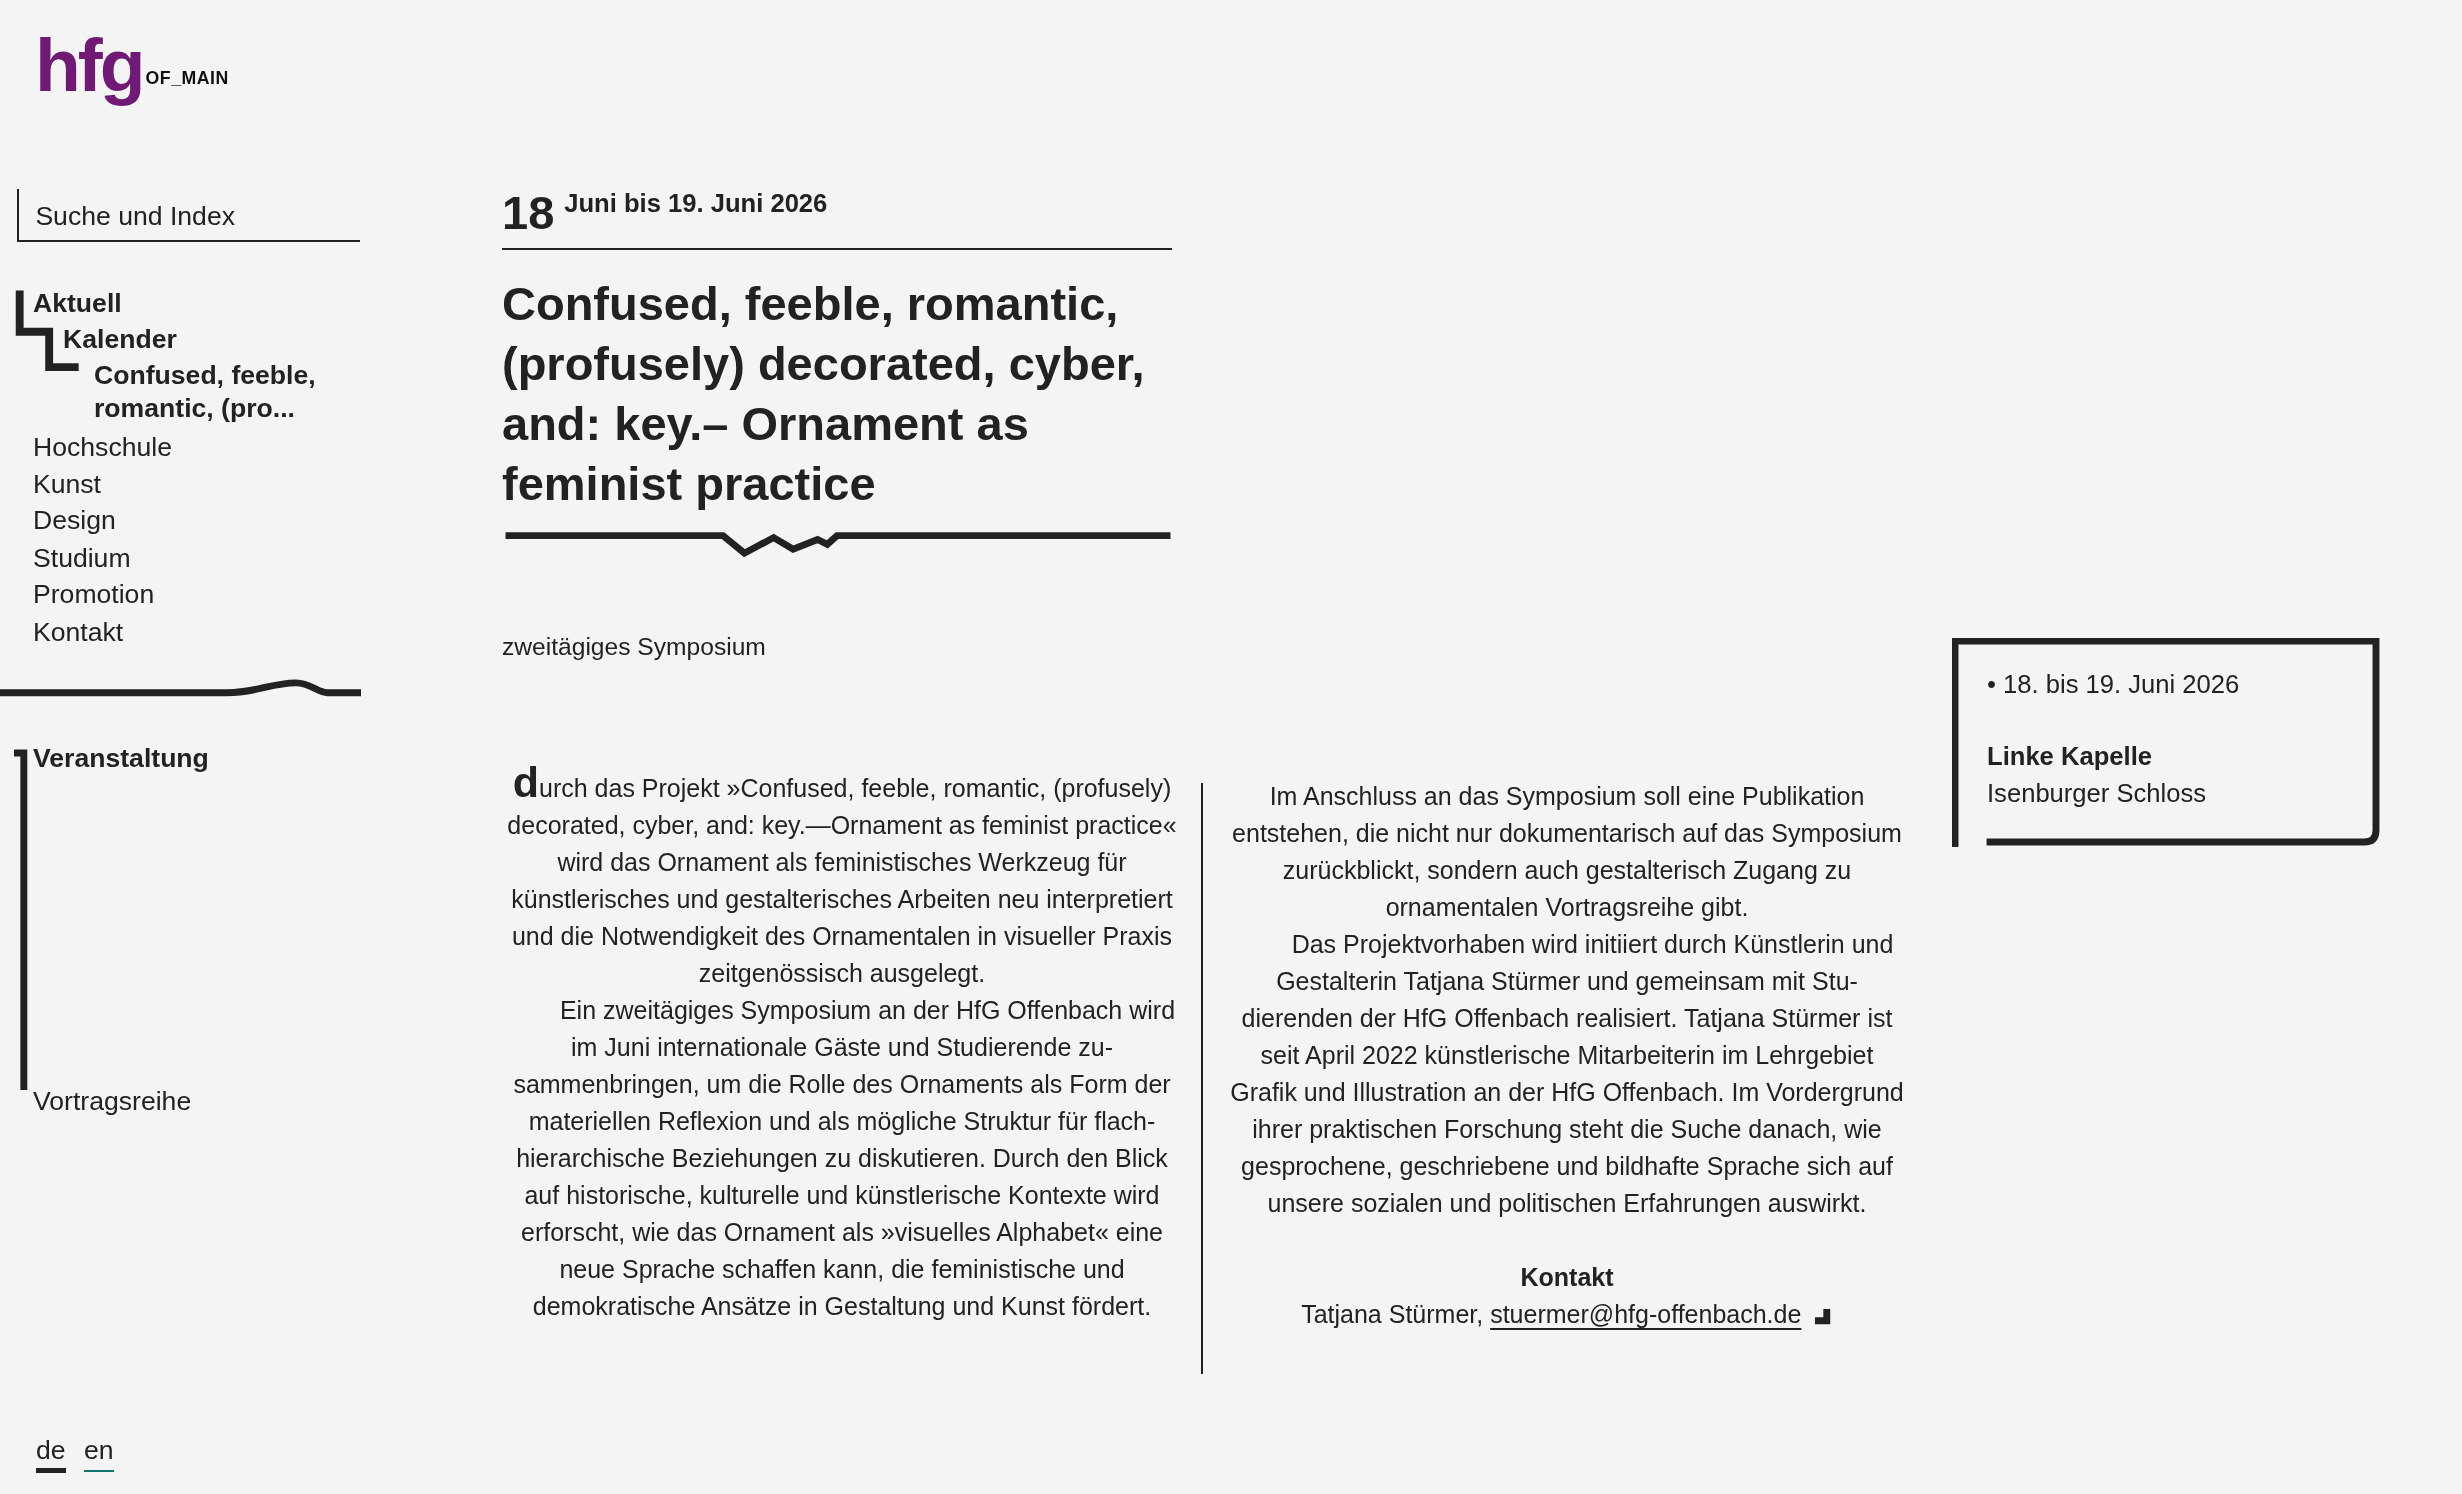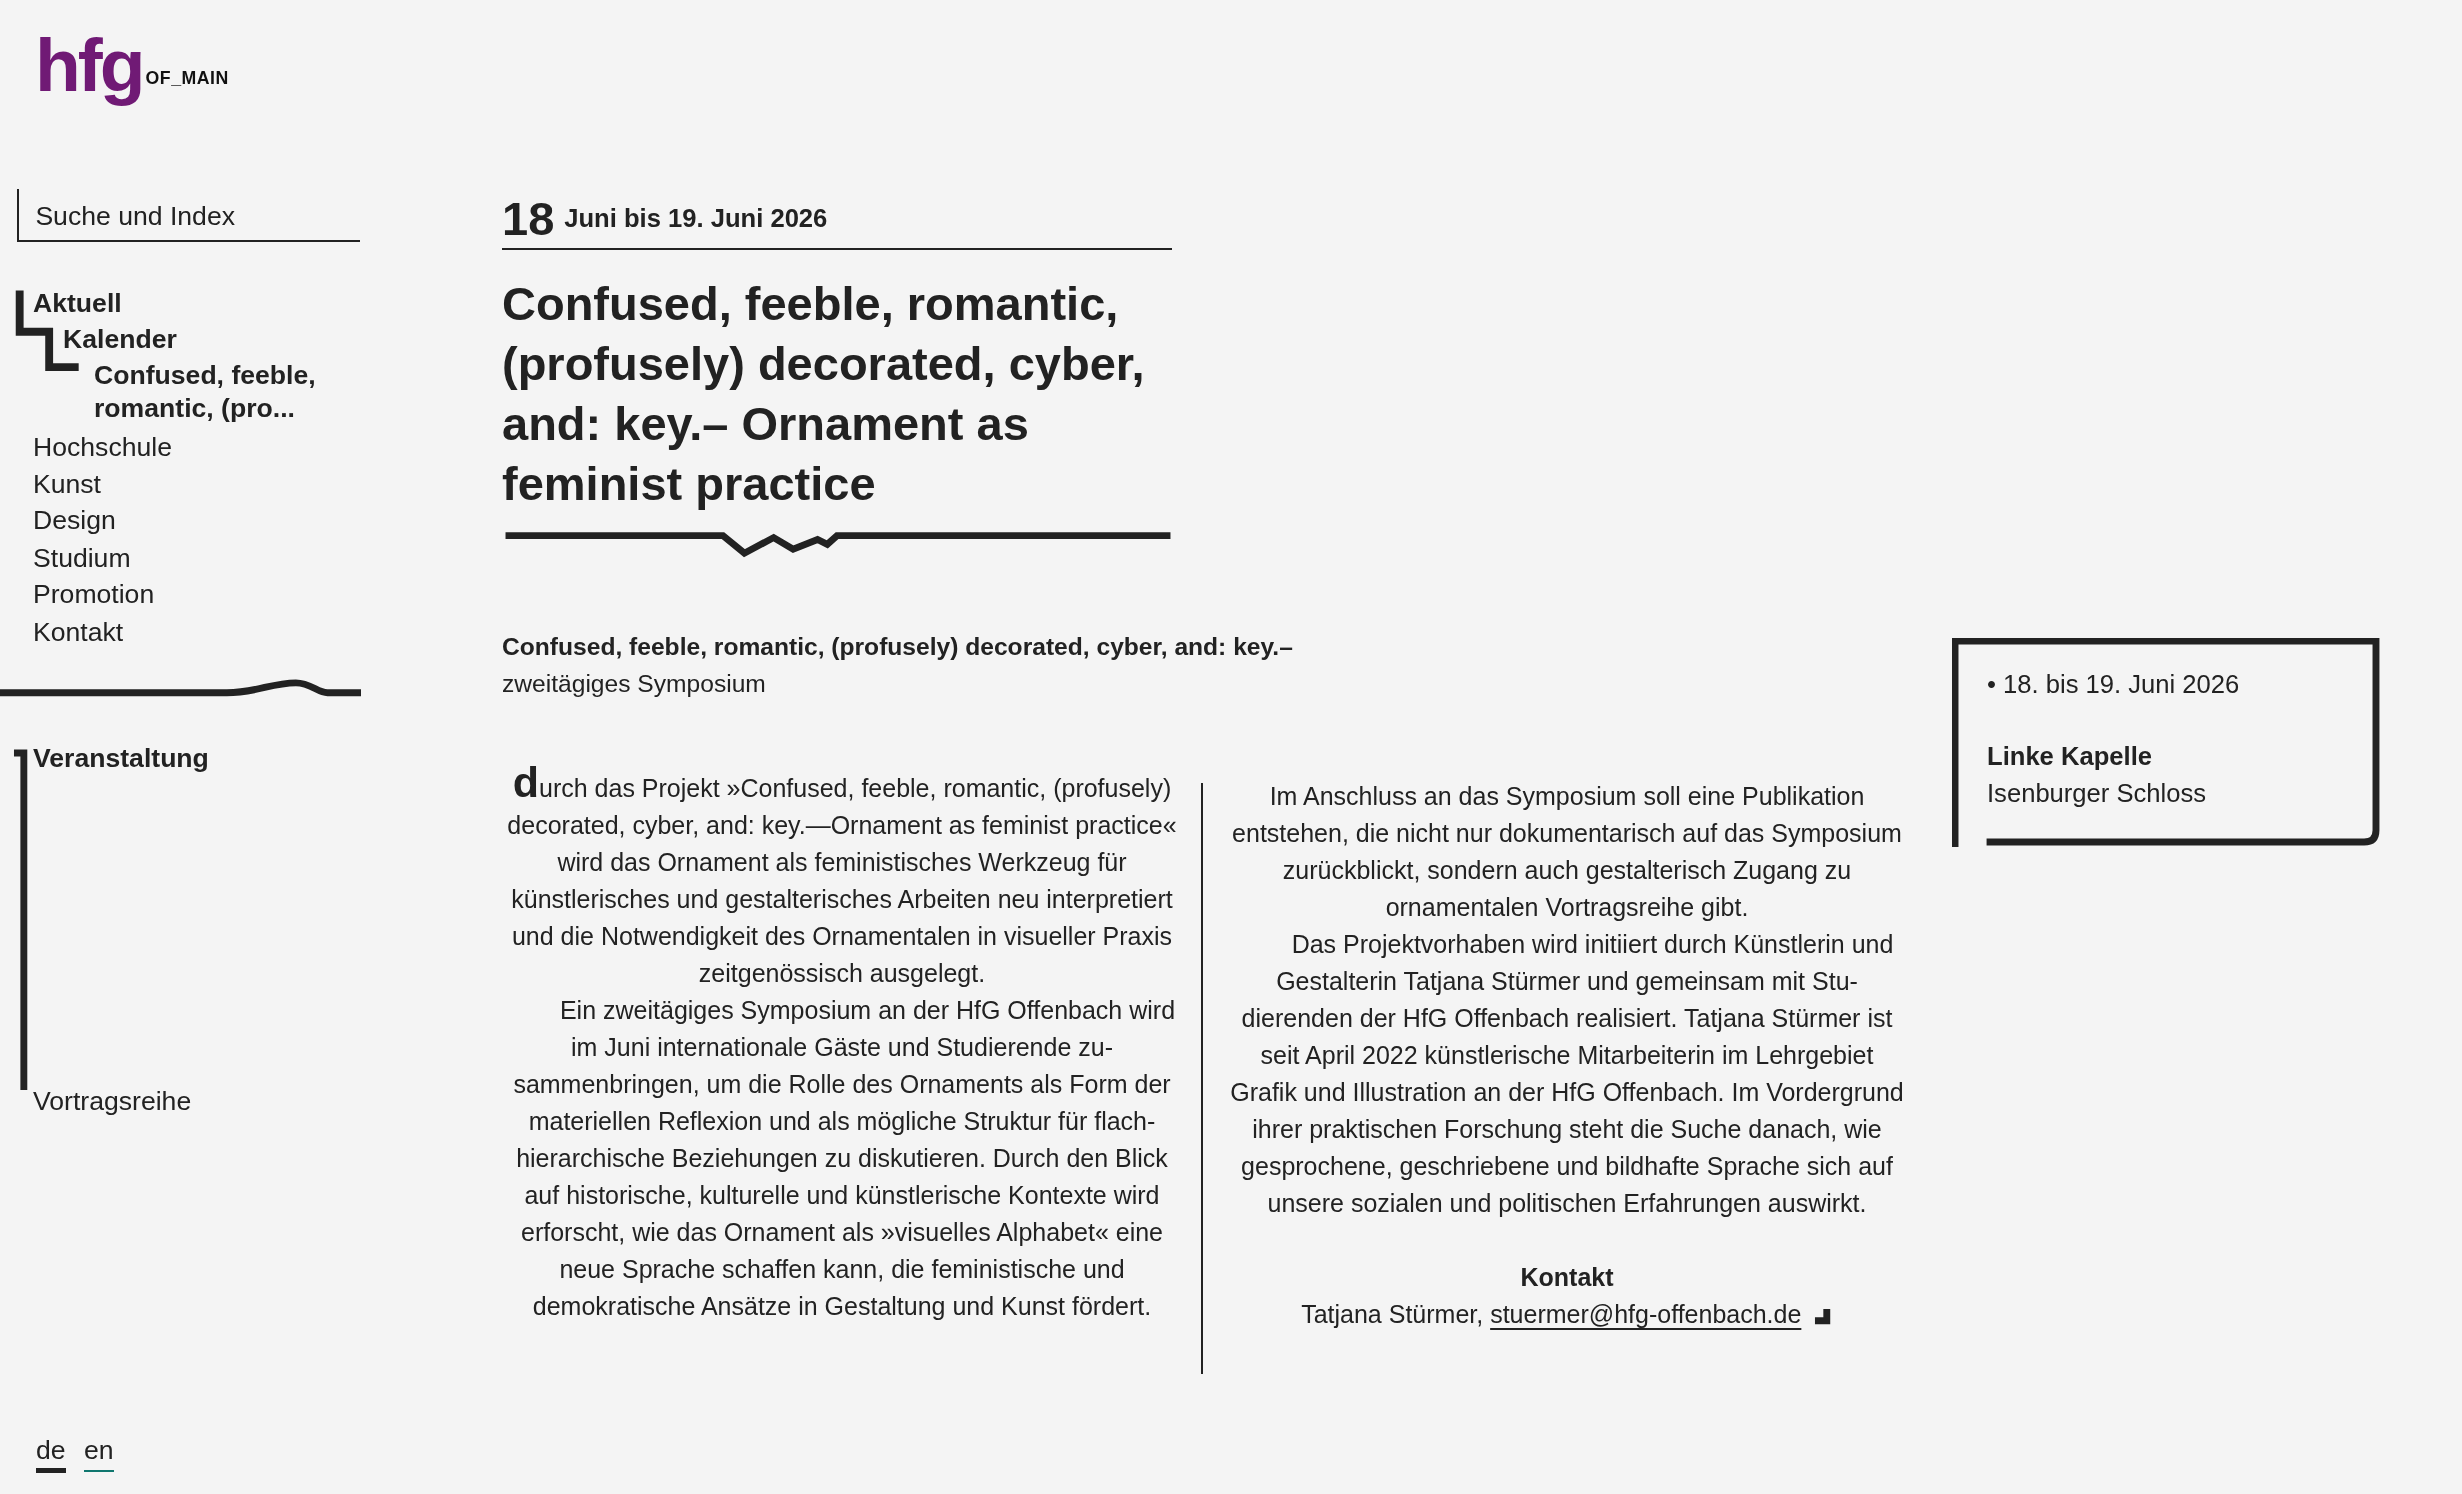--- a/index.html
+++ b/index.html
@@ -26,21 +26,21 @@
 
   
   .wave { left:0; top:674px; }
 
   
   .lang { top:1435px; font-size:26.6px; color:#222; cursor:pointer; }
   .lang-de { left:36px; border-bottom:5.9px solid #222; padding-bottom:2px; }
   .lang-en { left:84px; border-bottom:2px solid #0f766e; padding-bottom:3.9px; }
 
   
-  .date-head { left:502px; top:189px; width:670px; height:59px; border-bottom:2px solid #222; display:flex; align-items:center; gap:9.9px; }
+  .date-head { left:502px; top:189px; width:670px; height:59px; border-bottom:2px solid #222; display:flex; align-items:flex-start; gap:9.9px; }
   .date-day { font-size:47px; font-weight:700; line-height:1; }
   .date-rest { font-size:25.6px; font-weight:700; }
   .title { left:502px; top:274px; width:690px; font-size:47px; font-weight:700; line-height:60px; color:#222; margin:0; }
   .title-rule { left:502px; top:520px; }
 
   .subtitle { left:502px; top:628px; width:887px; font-size:24.6px; line-height:37px; }
   .subtitle .b { font-weight:700; }
 
   
   .col { font-size:25px; line-height:37px; color:#222;text-align:center; }
@@ -107,21 +107,20 @@
 <div class="abs date-head">
   <span class="date-day">18</span>
   <span class="date-rest">Juni bis 19. Juni 2026</span>
 </div>
 <h1 class="abs title">Confused, feeble, romantic, (profusely) decorated, cyber, and: key.– Ornament as feminist practice</h1>
 <svg class="abs title-rule" width="672" height="39" viewBox="0 0 682 40">
   <polyline points="0,16 223,16 245,34 275,18 295,30 320,20 330,25 340,16 682,16" fill="none" stroke="#222" stroke-width="7" stroke-linejoin="miter"></polyline>
 </svg>
 
 <div class="abs subtitle">
-  <div class="b">Confused, feeble, romantic, (profusely) decorated, cyber, and: key.–</div>
   <div>zweitägiges Symposium</div>
 </div>
 
 <div class="abs col col1">
   <p><span class="dropcap">d</span><span>urch das Projekt »Confused, feeble, romantic, (profu­sely) decorated, cyber, and: key.—Ornament as feminist practice« wird das Ornament als feministisches Werkzeug für künstlerisches und gestalterisches Arbeiten neu inter­pretiert und die Notwendigkeit des Ornamentalen in visu­eller Praxis zeitgenössisch ausgelegt.</span></p>
   <p class="indent">Ein zweitägiges Symposium an der HfG Offenbach wird im Juni  internationale Gäste und Studierende zu­sammenbringen, um die Rolle des Ornaments als Form der materiellen Reflexion und als mögliche Struktur für flach-hierarchische Beziehungen zu diskutieren. Durch den Blick auf historische, kulturelle und künstlerische Kontexte wird erforscht, wie das Ornament als »visuelles Alphabet« eine neue Sprache schaffen kann, die feminis­tische und demokratische Ansätze in Gestaltung und Kunst fördert.</p>
 </div>
 
 <div class="abs col-divider"></div>
 

